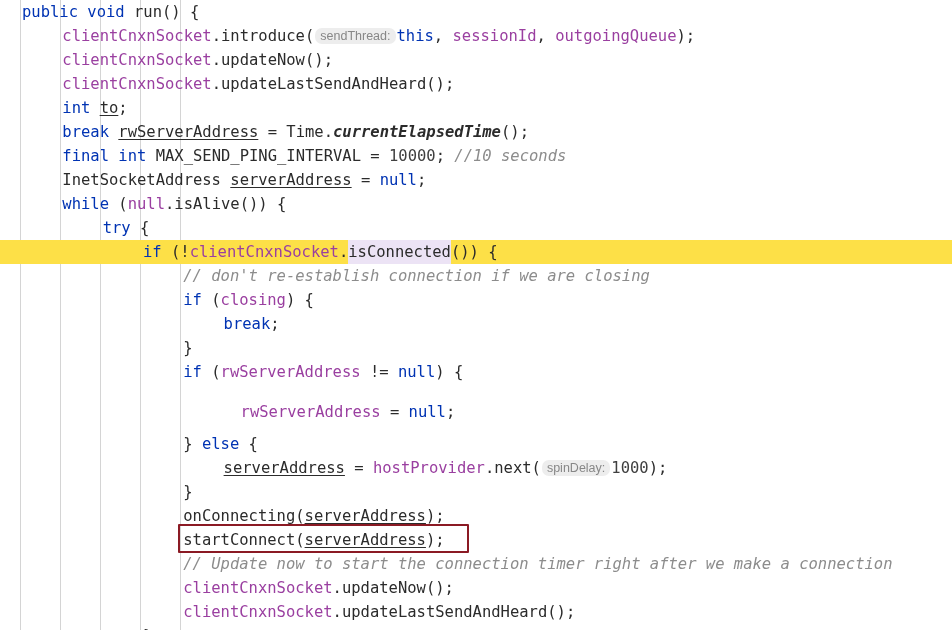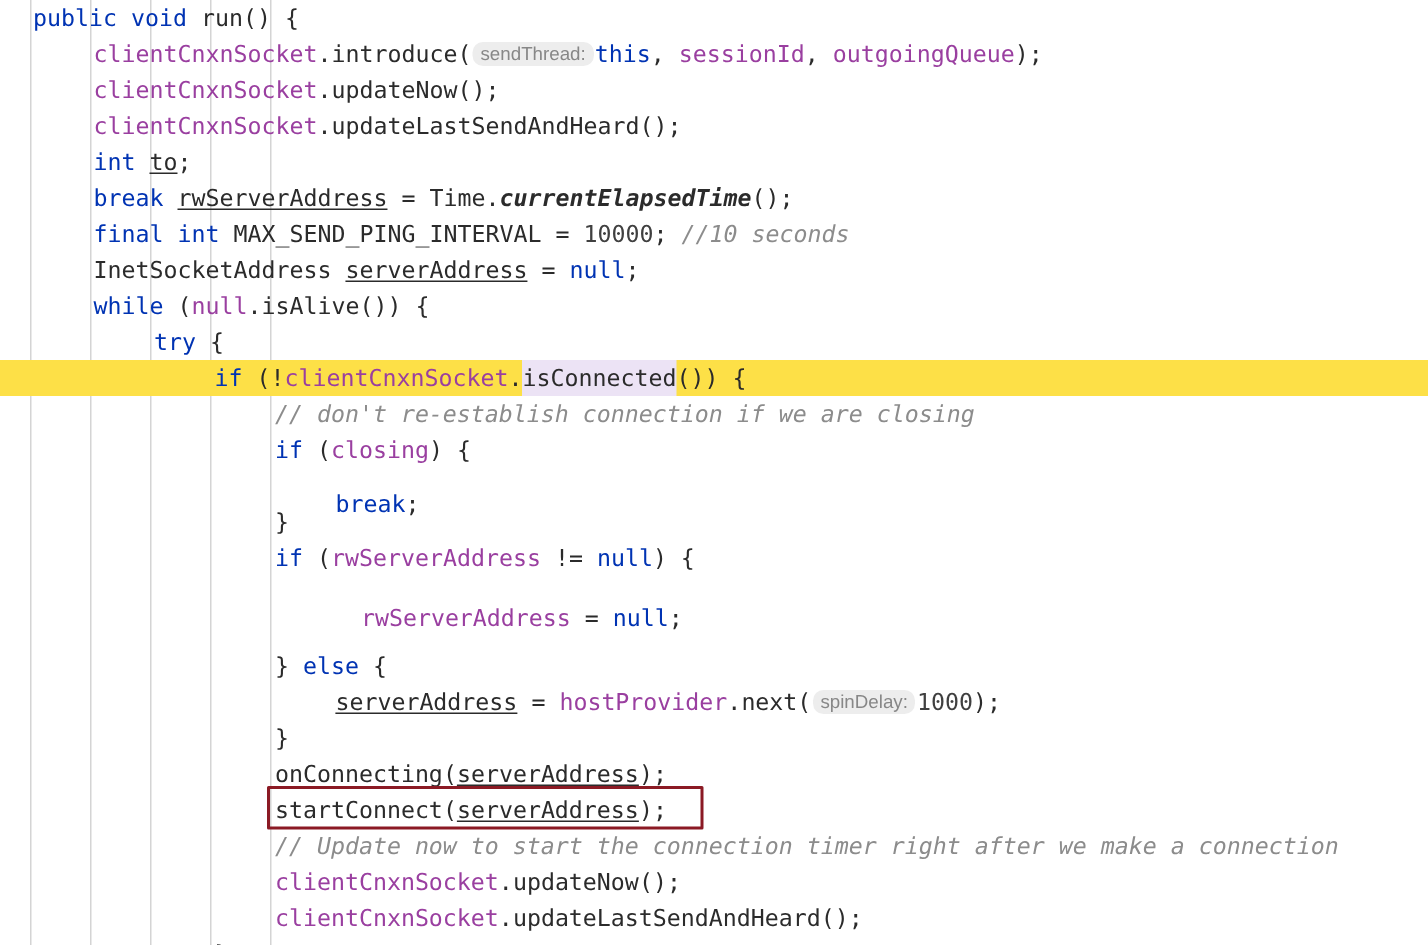--- a/index.html
+++ b/index.html
@@ -120,21 +120,21 @@
       <div class="line" style="top: 72px;"><span class="txt" style="padding-left: 62.32px;"></span><span class="txt fld">clientCnxnSocket</span><span class="txt plain">.</span><span class="txt mtd">updateLastSendAndHeard</span><span class="txt plain">();</span></div>
       <div class="line" style="top: 96px;"><span class="txt" style="padding-left: 62.32px;"></span><span class="txt kw">int</span><span class="txt plain"> </span><span class="txt lvar">to</span><span class="txt plain">;</span></div>
       <div class="line" style="top: 120px;"><span class="txt" style="padding-left: 62.32px;"></span><span class="txt kw">break</span><span class="txt plain"> </span><span class="txt lvar">rwServerAddress</span><span class="txt plain"> = </span><span class="txt cls">Time</span><span class="txt plain">.</span><span class="txt stat">currentElapsedTime</span><span class="txt plain">();</span></div>
       <div class="line" style="top: 144px;"><span class="txt" style="padding-left: 62.32px;"></span><span class="txt kw">final</span><span class="txt plain"> </span><span class="txt kw">int</span><span class="txt plain"> </span><span class="txt plain">MAX_SEND_PING_INTERVAL</span><span class="txt plain"> = </span><span class="txt num">10000</span><span class="txt plain">; </span><span class="txt cmt">//10 seconds</span></div>
       <div class="line" style="top: 168px;"><span class="txt" style="padding-left: 62.32px;"></span><span class="txt cls">InetSocketAddress</span><span class="txt plain"> </span><span class="txt lvar">serverAddress</span><span class="txt plain"> = </span><span class="txt kw">null</span><span class="txt plain">;</span></div>
       <div class="line" style="top: 192px;"><span class="txt" style="padding-left: 62.32px;"></span><span class="txt kw">while</span><span class="txt plain"> (</span><span class="txt fld">null</span><span class="txt plain">.</span><span class="txt mtd">isAlive</span><span class="txt plain">()) {</span></div>
       <div class="line" style="top: 216px;"><span class="txt" style="padding-left: 102.64px;"></span><span class="txt kw">try</span><span class="txt plain"> {</span></div>
       <div class="line caret-line" style="top: 240px;"><span class="txt" style="padding-left: 142.96px;"></span><span class="txt kw">if</span><span class="txt plain"> (!</span><span class="txt fld">clientCnxnSocket</span><span class="txt plain">.</span><span class="txt hl">isConnected</span><span class="txt plain">()) {</span></div>
       <div class="line" style="top: 264px;"><span class="txt" style="padding-left: 183.28px;"></span><span class="txt cmt">// don't re-establish connection if we are closing</span></div>
       <div class="line" style="top: 288px;"><span class="txt" style="padding-left: 183.28px;"></span><span class="txt kw">if</span><span class="txt plain"> (</span><span class="txt fld">closing</span><span class="txt plain">) {</span></div>
-      <div class="line" style="top: 324px;"><span class="txt" style="padding-left: 223.6px;"></span><span class="txt kw">break</span><span class="txt plain">;</span></div>
+      <div class="line" style="top: 312px;"><span class="txt" style="padding-left: 223.6px;"></span><span class="txt kw">break</span><span class="txt plain">;</span></div>
       <div class="line" style="top: 336px;"><span class="txt" style="padding-left: 183.28px;"></span><span class="txt plain">}</span></div>
       <div class="line" style="top: 360px;"><span class="txt" style="padding-left: 183.28px;"></span><span class="txt kw">if</span><span class="txt plain"> (</span><span class="txt fld">rwServerAddress</span><span class="txt plain"> != </span><span class="txt kw">null</span><span class="txt plain">) {</span></div>
       <div class="line" style="top: 400px; padding-left: 17px;"><span class="txt" style="padding-left: 223.6px;"></span><span class="txt fld">rwServerAddress</span><span class="txt plain"> = </span><span class="txt kw">null</span><span class="txt plain">;</span></div>
       <div class="line" style="top: 432px;"><span class="txt" style="padding-left: 183.28px;"></span><span class="txt plain">} </span><span class="txt kw">else</span><span class="txt plain"> {</span></div>
       <div class="line" style="top: 456px;"><span class="txt" style="padding-left: 223.6px;"></span><span class="txt lvar">serverAddress</span><span class="txt plain"> = </span><span class="txt fld">hostProvider</span><span class="txt plain">.</span><span class="txt mtd">next</span><span class="txt plain">(</span><span class="hint">spinDelay:</span><span class="txt num">1000</span><span class="txt plain">);</span></div>
       <div class="line" style="top: 480px;"><span class="txt" style="padding-left: 183.28px;"></span><span class="txt plain">}</span></div>
       <div class="line" style="top: 504px;"><span class="txt" style="padding-left: 183.28px;"></span><span class="txt mtd">onConnecting</span><span class="txt plain">(</span><span class="txt lvar">serverAddress</span><span class="txt plain">);</span></div>
       <div class="line" style="top: 528px;"><span class="txt" style="padding-left: 183.28px;"></span><span class="txt mtd">startConnect</span><span class="txt plain">(</span><span class="txt lvar">serverAddress</span><span class="txt plain">);</span></div>
       <div class="line" style="top: 552px;"><span class="txt" style="padding-left: 183.28px;"></span><span class="txt cmt">// Update now to start the connection timer right after we make a connection</span></div>
       <div class="line" style="top: 576px;"><span class="txt" style="padding-left: 183.28px;"></span><span class="txt fld">clientCnxnSocket</span><span class="txt plain">.</span><span class="txt mtd">updateNow</span><span class="txt plain">();</span></div>

